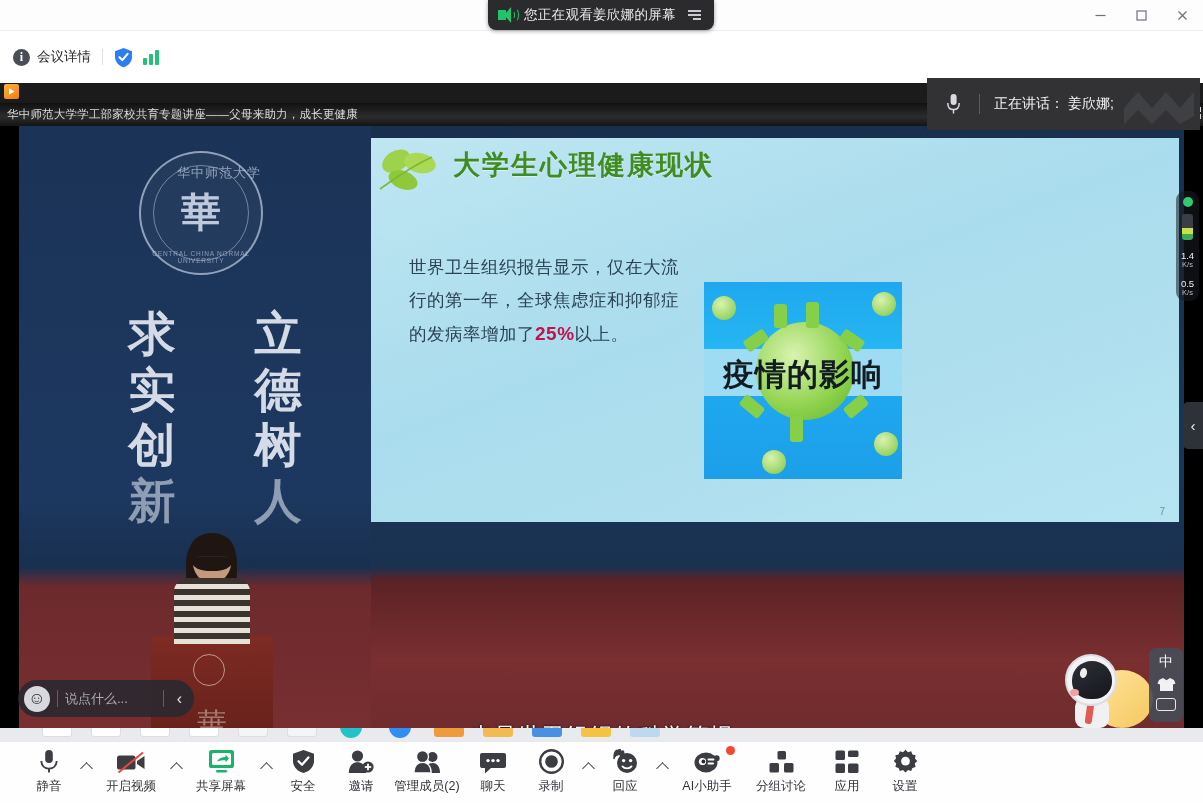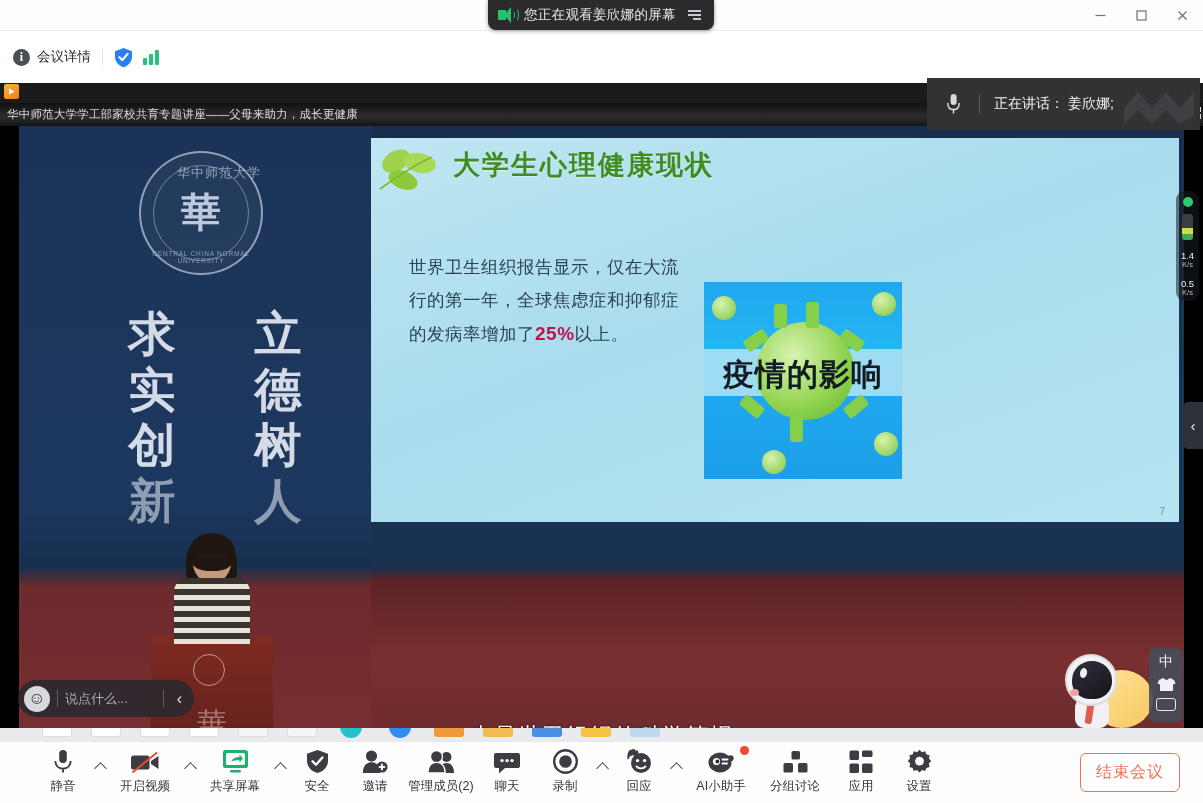--- a/index.html
+++ b/index.html
@@ -242,21 +242,21 @@
   }
   .taskstrip .tb{ width:46px; height:27px; display:flex; align-items:center; justify-content:center;}
   .taskstrip .sw{ width:30px;height:20px;border-radius:3px; }
 
   
   .controlbar{
     position:absolute; left:0; bottom:0; width:1203px; height:62px;
     background:#fefefe; border-top:1px solid #e6e8ec; z-index:40;
     display:flex; align-items:center;
   }
-  .ctl-left{ display:flex; align-items:flex-end; padding-left:34px; gap:0; }
+  .ctl-left{ display:flex; align-items:flex-end; padding-left:20px; gap:0; }
   .ctl{ width:58px; display:flex; flex-direction:column; align-items:center; gap:4px; padding-bottom:3px; position:relative;}
   .ctl .ico{ height:27px; display:flex; align-items:flex-end; justify-content:center;}
   .ctl .lb{ font-size:12.5px; color:#32343a; white-space:nowrap;}
   .ctl.wide{ width:74px; }
   .caret{ width:16px; height:46px; display:flex; align-items:center; justify-content:center;
     color:#43454b; font-size:11px; padding-bottom:14px; }
   .caret:after{ content:''; width:8px;height:8px; border-left:1.6px solid #44464c; border-top:1.6px solid #44464c;
     transform:rotate(45deg); display:block;}
   .enddot{ position:absolute; right:9px; top:-1px; width:9px;height:9px;border-radius:50%;background:#f5482f;}
   .end-btn{
@@ -655,21 +655,20 @@
         <div class="ctl">
           <span class="ico">
             <svg width="25" height="25" viewBox="0 0 25 25">
               <path d="M12.5 0.8 L15 3.2 L18.2 2.2 L19.4 5.4 L22.6 6.2 L22 9.6 L24.2 12.1 L21.8 14.6 L22.6 17.9 L19.4 18.9 L18.2 22 L15 21 L12.5 23.4 L10 21 L6.8 22 L5.6 18.9 L2.4 17.9 L3.2 14.6 L0.8 12.1 L3 9.6 L2.4 6.2 L5.6 5.4 L6.8 2.2 L10 3.2 Z" fill="#3b3d43"></path>
               <circle cx="12.5" cy="12.1" r="4.4" fill="#fff"></circle>
             </svg>
           </span>
           <span class="lb">设置</span>
         </div>
       </div>
-    <button class="end-btn">结束会议</button>
   </div>
 
 <div class="share-pill">
       <span class="spk">
         <i class="body"></i>
         <i class="cone"></i>
         <i class="w1"></i>
         <i class="w2"></i>
       </span>
       <span class="label">您正在观看姜欣娜的屏幕</span>

